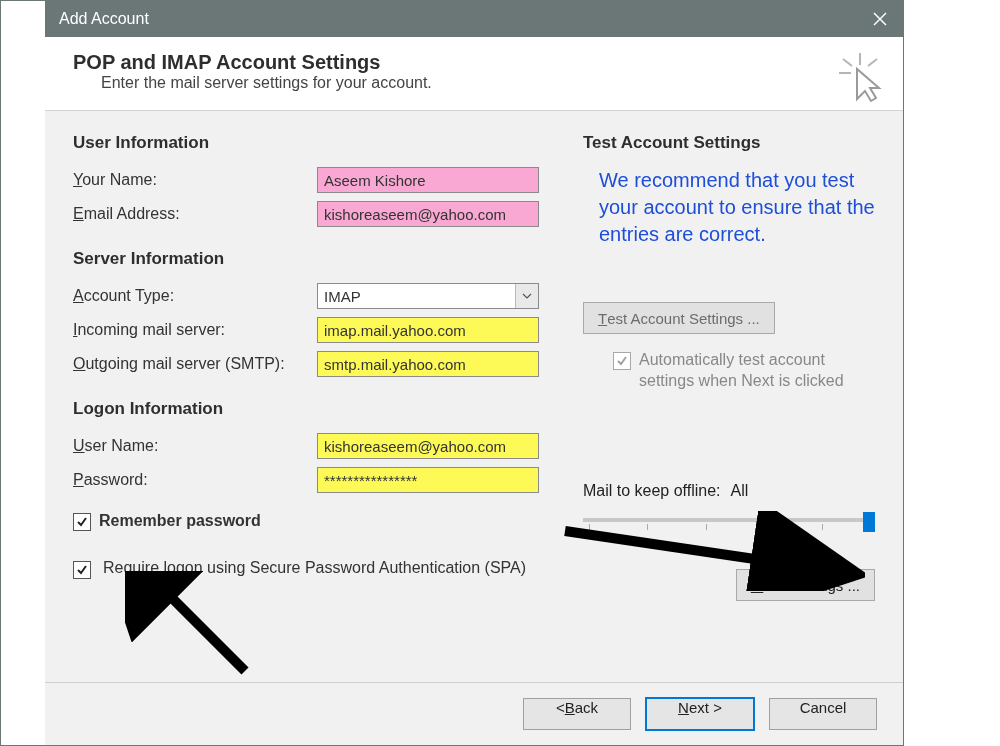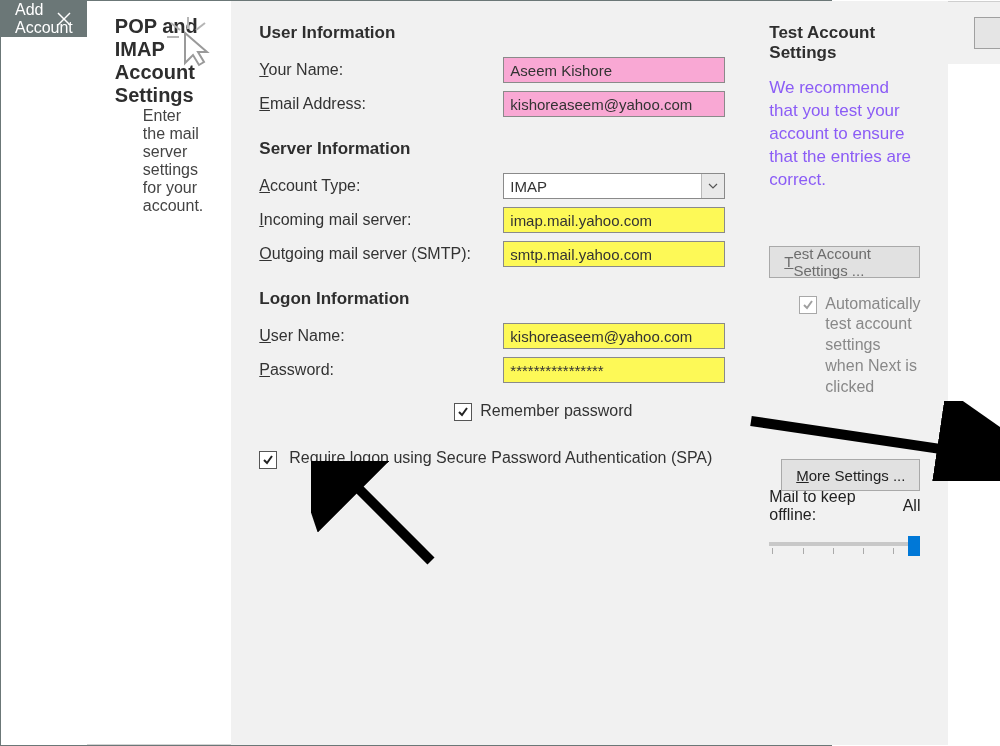--- a/index.html
+++ b/index.html
@@ -4,27 +4,28 @@
 <style>
   html, body {
     margin: 0;
     padding: 0;
     font-family: "Segoe UI", Tahoma, sans-serif;
     font-size: 15px;
     color: #222;
     background: #fff;
   }
   .window {
-    width: 832px;
+    width: 904px;
     height: 746px;
     box-sizing: border-box;
     border: 1px solid #6b7777;
     display: flex;
-    flex-direction: row;
-    position: relative;
+    flex-direction: column;
+    position: relative;
+    padding-left: 44px;
   }
   .titlebar {
     height: 36px;
     background: #6b7777;
     color: #fff;
     display: flex;
     align-items: center;
     padding: 0 14px;
     font-size: 16px;
     position: relative;
@@ -149,36 +150,37 @@
     flex-shrink: 0;
     margin-top: 2px;
   }
   .chk.disabled {
     border-color: #a8a8a8;
   }
   .chk svg { display: block; }
   .chk-label { font-size: 16px; color: #333; }
 
   .remember {
-    margin-left: 195px;
     display: flex;
     align-items: center;
     gap: 8px;
     margin-top: 10px;
+    font-weight: bold;
   }
   .spa-group {
     margin-top: 28px;
     max-width: 470px;
   }
 
   .right-text {
-    font-size: 17px;
-    color: #8b5cf6;
+    font-size: 20px;
+    color: #1d4ed8;
     line-height: 1.35;
     margin-bottom: 20px;
+    margin-left: 16px;
   }
 
   .flat-btn {
     display: inline-flex;
     align-items: center;
     justify-content: center;
     height: 30px;
     border: 1px solid #a9a9a9;
     background: #e1e1e1;
     color: #6c6c6c;

